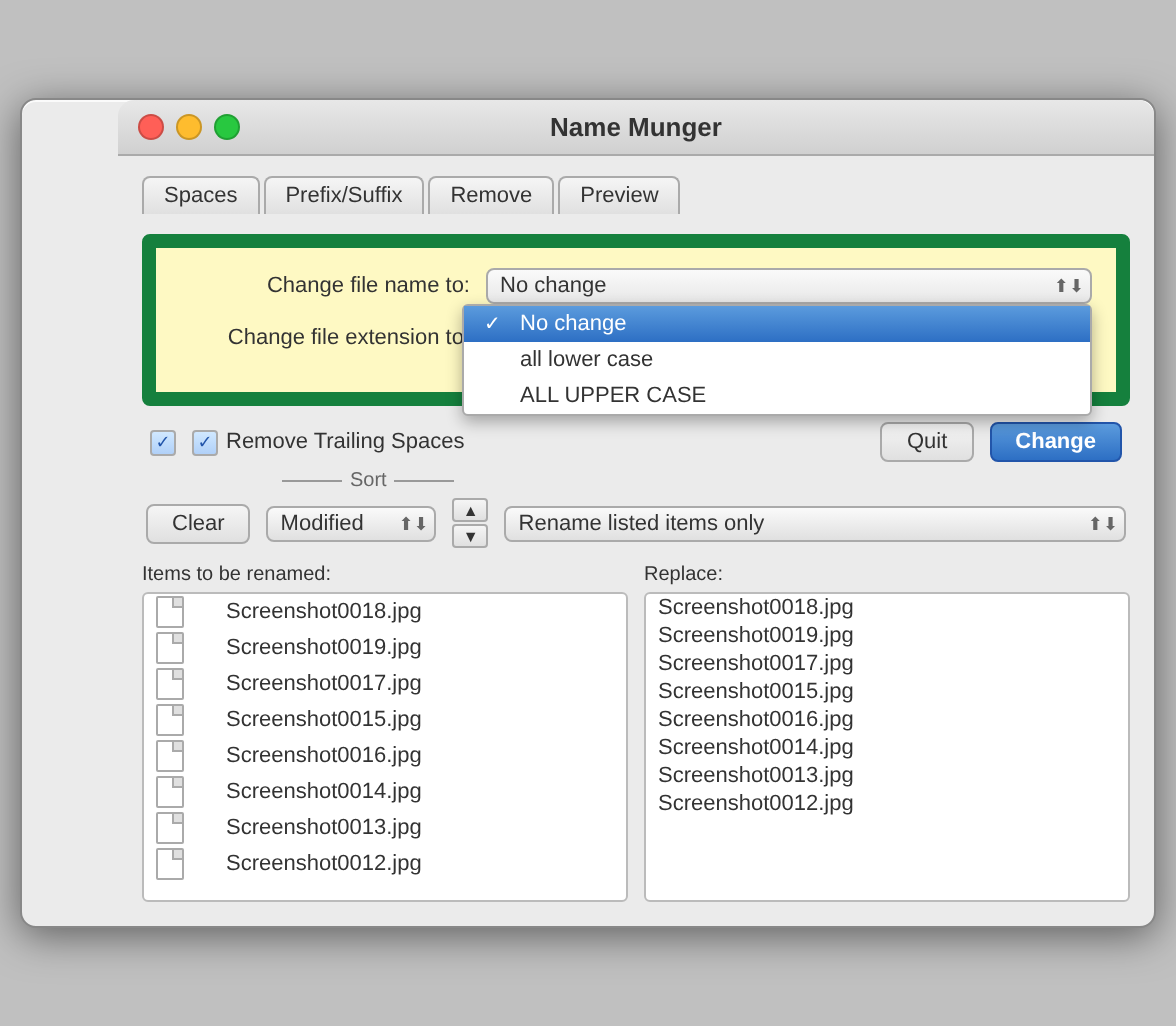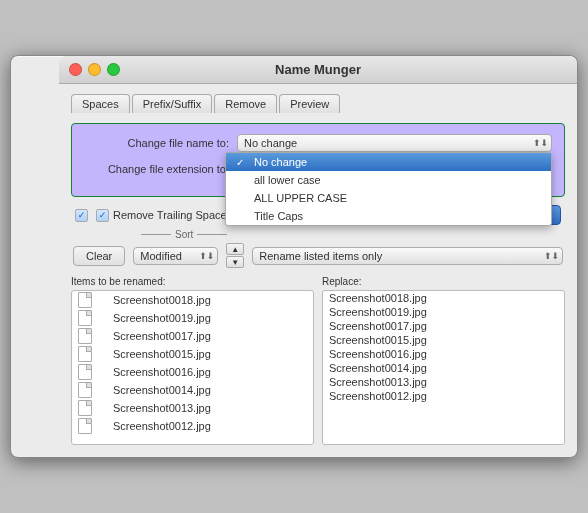--- a/index.html
+++ b/index.html
@@ -83,22 +83,22 @@
     }
 
     .tab.active {
       background: linear-gradient(to bottom, #5b9bdd, #2d6fc4);
       color: white;
       border-color: #2a60b0;
     }
 
     
     .form-area {
-      background: #c4b5fd;
-      border: 1px solid #15803d;
+      background: #fef9c3;
+      border: 7px solid #15803d;
       border-radius: 4px;
       padding: 10px 12px;
       margin-bottom: 8px;
       position: relative;
     }
 
     .form-row {
       display: flex;
       align-items: center;
       margin-bottom: 8px;
@@ -385,24 +385,20 @@
           <span>No change</span>
         </div>
         <div class="dropdown-item">
           <span class="check"></span>
           <span>all lower case</span>
         </div>
         <div class="dropdown-item">
           <span class="check"></span>
           <span>ALL UPPER CASE</span>
         </div>
-        <div class="dropdown-item">
-          <span class="check"></span>
-          <span>Title Caps</span>
-        </div>
       </div>
     </div>
 
     <div style="display:flex; align-items:center; margin-bottom:8px; padding: 0 4px; gap: 8px;">
       <div class="checkbox-item">
         <div class="mac-checkbox">✓</div>
       </div>
       <div class="checkbox-item">
         <div class="mac-checkbox">✓</div>
         <span>Remove Trailing Spaces</span>

